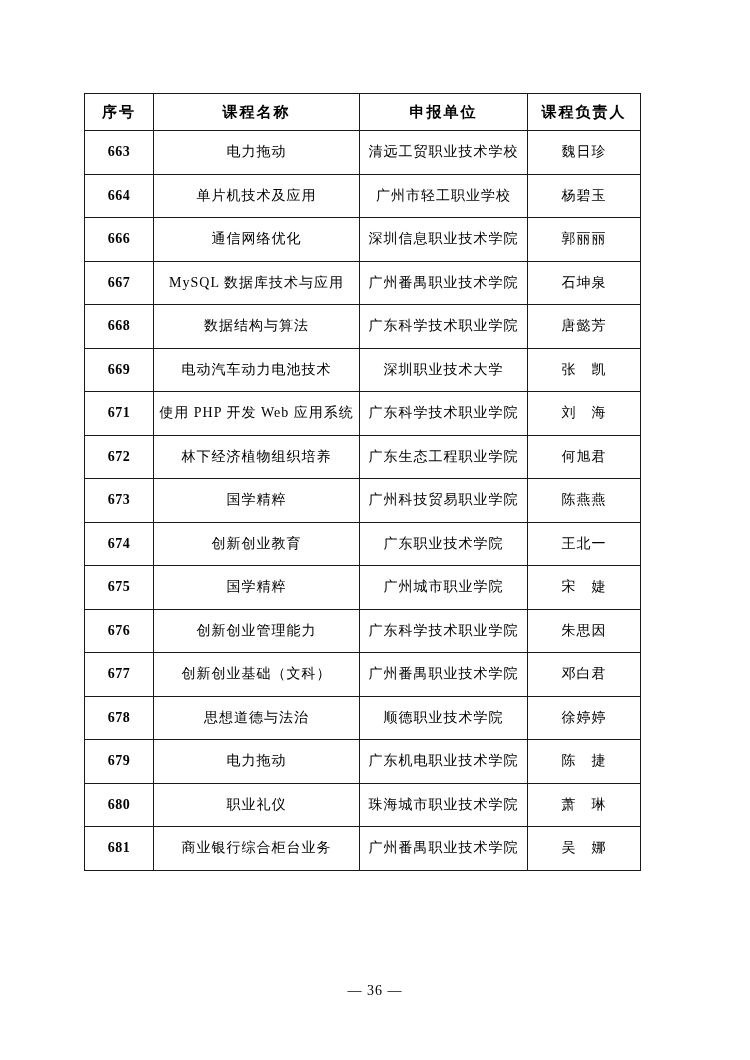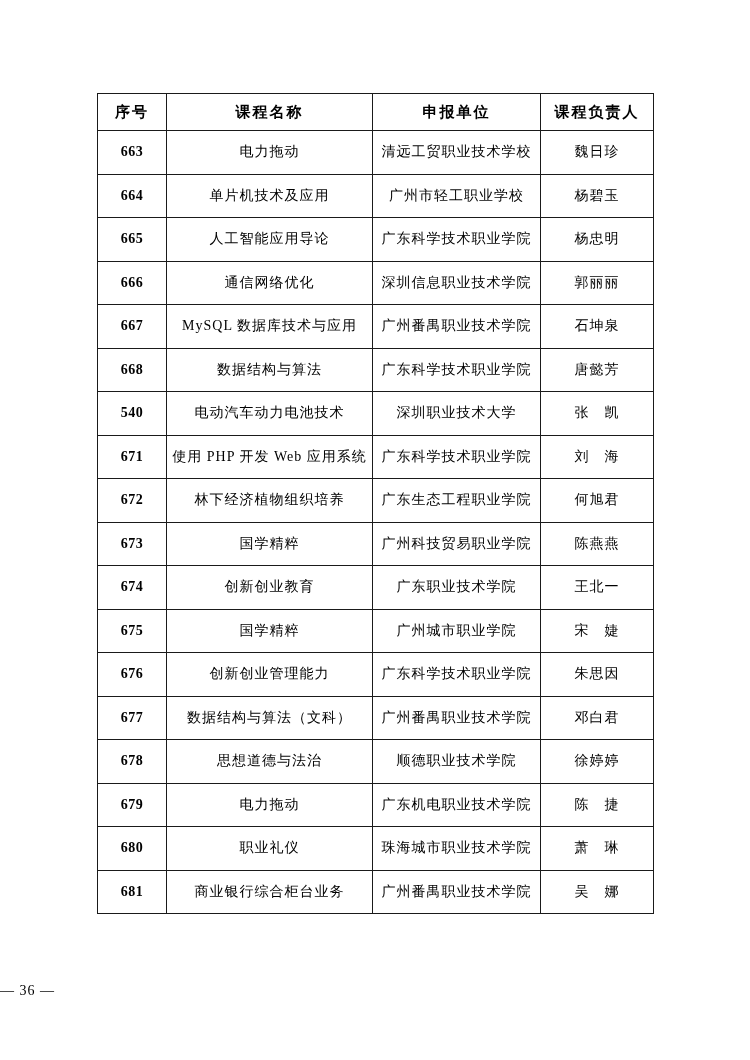--- a/index.html
+++ b/index.html
@@ -10,21 +10,21 @@
   body {
     position: relative;
     width: 750px;
     height: 1060px;
     font-family: "Liberation Serif", "DejaVu Serif", serif;
     color: #000000;
     overflow: hidden;
   }
   .doc-table {
     position: absolute;
-    left: 97px;
+    left: 84px;
     top: 93px;
     width: 556px;
     border-collapse: collapse;
     table-layout: fixed;
   }
   .doc-table th,
   .doc-table td {
     border: 1px solid #1a1a1a;
     text-align: center;
     vertical-align: middle;
@@ -52,20 +52,21 @@
   }
   .c-course, .c-unit, .c-leader {
     letter-spacing: 1px;
     margin-top: 15px;
   }
   .page-footer {
     position: absolute;
     left: 0;
     top: 983px;
     width: 750px;
+    text-align: center;
     font-size: 14px;
     letter-spacing: 1px;
   }
 </style>
 </head>
 <body>
 
 <div class="page">
 
   <table class="doc-table">
@@ -90,45 +91,39 @@
     <td class="c-unit">清远工贸职业技术学校</td>
     <td class="c-leader">魏日珍</td>
   </tr>
         <tr>
     <td class="c-no">664</td>
     <td class="c-course">单片机技术及应用</td>
     <td class="c-unit">广州市轻工职业学校</td>
     <td class="c-leader">杨碧玉</td>
   </tr>
         <tr>
-    <td class="c-no">665</td>
-    <td class="c-course">人工智能应用导论</td>
-    <td class="c-unit">广东科学技术职业学院</td>
-    <td class="c-leader">杨忠明</td>
-  </tr>
-        <tr>
     <td class="c-no">666</td>
     <td class="c-course">通信网络优化</td>
     <td class="c-unit">深圳信息职业技术学院</td>
     <td class="c-leader">郭丽丽</td>
   </tr>
         <tr>
     <td class="c-no">667</td>
     <td class="c-course">MySQL 数据库技术与应用</td>
     <td class="c-unit">广州番禺职业技术学院</td>
     <td class="c-leader">石坤泉</td>
   </tr>
         <tr>
     <td class="c-no">668</td>
     <td class="c-course">数据结构与算法</td>
     <td class="c-unit">广东科学技术职业学院</td>
     <td class="c-leader">唐懿芳</td>
   </tr>
         <tr>
-    <td class="c-no">540</td>
+    <td class="c-no">669</td>
     <td class="c-course">电动汽车动力电池技术</td>
     <td class="c-unit">深圳职业技术大学</td>
     <td class="c-leader">张　凯</td>
   </tr>
         <tr>
     <td class="c-no">671</td>
     <td class="c-course">使用 PHP 开发 Web 应用系统</td>
     <td class="c-unit">广东科学技术职业学院</td>
     <td class="c-leader">刘　海</td>
   </tr>
@@ -157,21 +152,21 @@
     <td class="c-leader">宋　婕</td>
   </tr>
         <tr>
     <td class="c-no">676</td>
     <td class="c-course">创新创业管理能力</td>
     <td class="c-unit">广东科学技术职业学院</td>
     <td class="c-leader">朱思因</td>
   </tr>
         <tr>
     <td class="c-no">677</td>
-    <td class="c-course">数据结构与算法（文科）</td>
+    <td class="c-course">创新创业基础（文科）</td>
     <td class="c-unit">广州番禺职业技术学院</td>
     <td class="c-leader">邓白君</td>
   </tr>
         <tr>
     <td class="c-no">678</td>
     <td class="c-course">思想道德与法治</td>
     <td class="c-unit">顺德职业技术学院</td>
     <td class="c-leader">徐婷婷</td>
   </tr>
         <tr>

